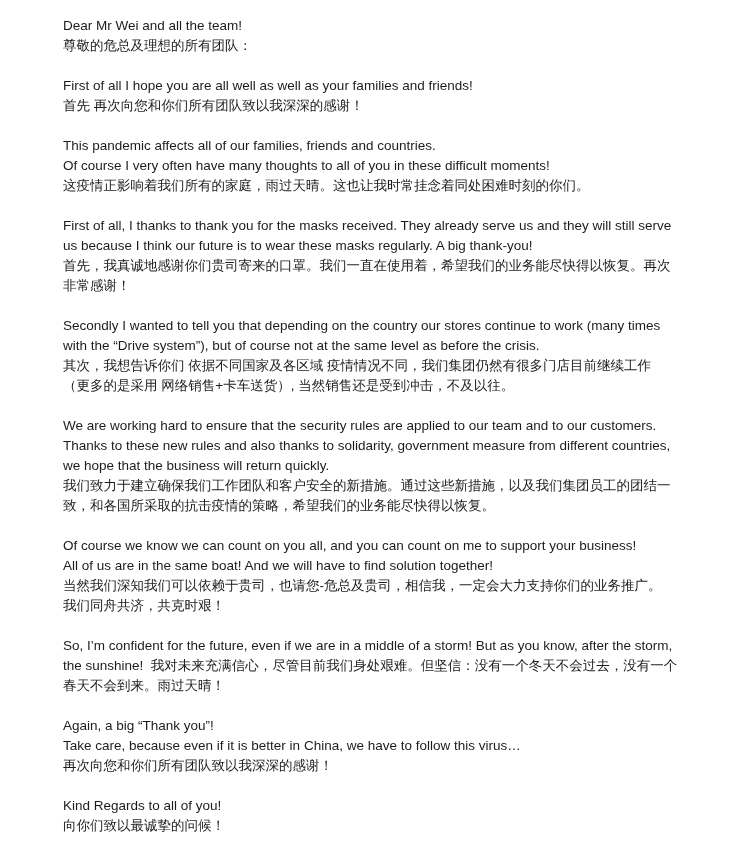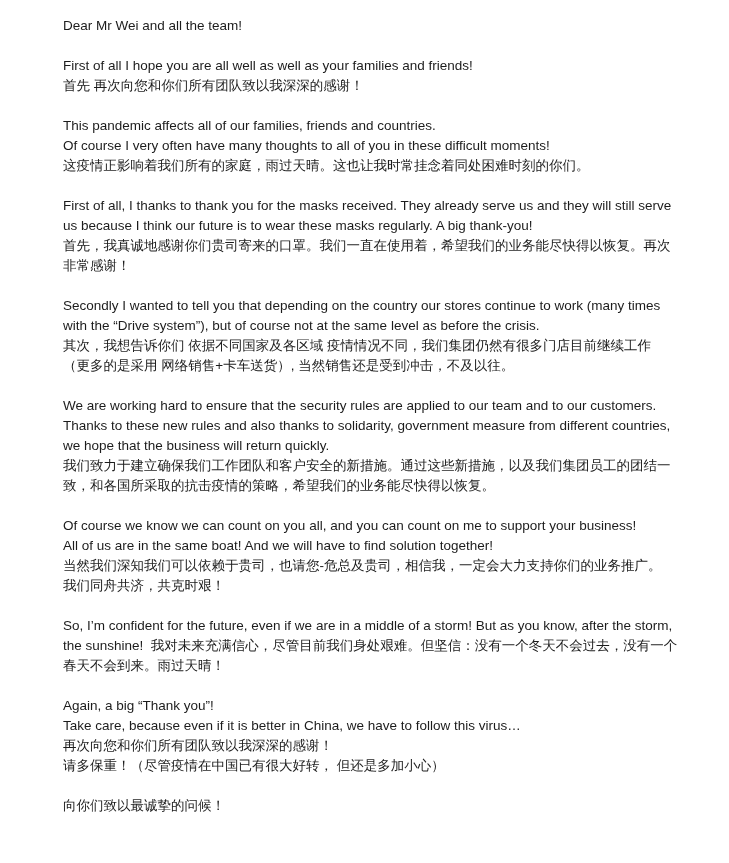--- a/index.html
+++ b/index.html
@@ -35,20 +35,21 @@
     letter-spacing: 0;
   }
 </style>
 </head>
 <body>
 
 <div class="letter">
 
   <div class="para">
     <div class="line">Dear Mr Wei and all the team!</div>
+    <div class="line">尊敬的危总及理想的所有团队：</div>
   </div>
 
   <div class="para">
     <div class="line">First of all I hope you are all well as well as your families and friends!</div>
     <div class="line">首先 再次向您和你们所有团队致以我深深的感谢！</div>
   </div>
 
   <div class="para">
     <div class="line">This pandemic affects all of our families, friends and countries.</div>
     <div class="line">Of course I very often have many thoughts to all of you in these difficult moments!</div>
@@ -87,20 +88,20 @@
   <div class="para">
     <div class="line">So, I’m confident for the future, even if we are in a middle of a storm! But as you know, after the storm,</div>
     <div class="line">the sunshine!  我对未来充满信心，尽管目前我们身处艰难。但坚信：没有一个冬天不会过去，没有一个</div>
     <div class="line">春天不会到来。雨过天晴！</div>
   </div>
 
   <div class="para">
     <div class="line">Again, a big “Thank you”!</div>
     <div class="line">Take care, because even if it is better in China, we have to follow this virus…</div>
     <div class="line">再次向您和你们所有团队致以我深深的感谢！</div>
-    <div class="line">请多保重！（尽管疫情在中国已有很大好转， 但还是多加小心）</div>
   </div>
 
   <div class="para">
+    <div class="line">Kind Regards to all of you!</div>
     <div class="line">向你们致以最诚挚的问候！</div>
   </div>
 
 </div>
 
 </body></html>

